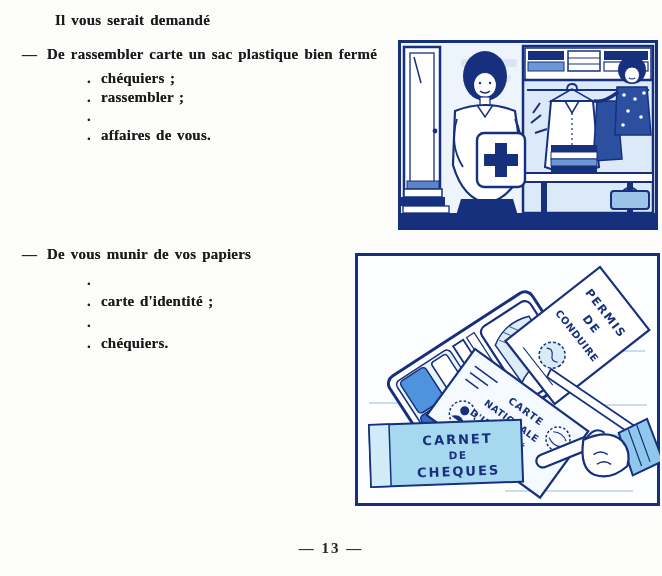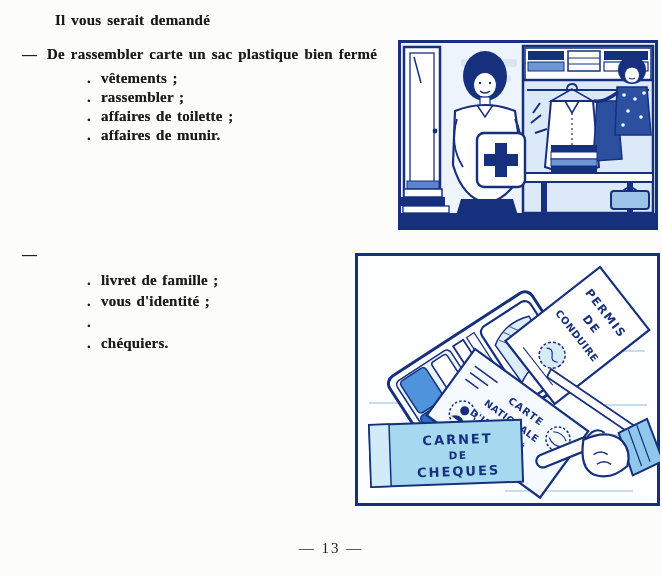--- a/index.html
+++ b/index.html
@@ -17,65 +17,64 @@
   .items.l1{top:70px;}
   .items.l1 .item{height:19px;}
   .items.l2{top:272px;}
   .items.l2 .item{height:21px;}
   .item{display:flex;gap:9px;align-items:baseline;}
   .bullet{width:5px;}
   .illo1{position:absolute;left:398px;top:40px;width:254px;height:184px;
          border:3px solid #16307e;background:#eef4fb;}
   .illo2{position:absolute;left:355px;top:253px;width:305px;height:255px;}
   .footer{position:absolute;left:268px;top:540px;width:126px;text-align:center;
-          font-size:15px;font-weight:normal;letter-spacing:2px;color:#222;
+          font-size:15px;font-weight:bold;letter-spacing:2px;color:#222;
           filter:blur(.4px);}
   svg{display:block;}
 </style>
 </head>
 <body>
 
 <div class="page">
 
   <div class="intro">Il vous serait demandé</div>
 
   <div class="heading h1">
     <span class="dash">—</span>
     <span>De rassembler carte un sac plastique bien fermé</span>
   </div>
   <div class="items l1">
     <div class="item">
       <span class="bullet">.</span>
-      <span>vêtements ;</span>
+      <span>chéquiers ;</span>
     </div>
     <div class="item">
       <span class="bullet">.</span>
       <span>rassembler ;</span>
     </div>
     <div class="item">
       <span class="bullet">.</span>
-      <span>affaires de toilette ;</span>
-    </div>
-    <div class="item">
-      <span class="bullet">.</span>
-      <span>affaires de munir.</span>
+    </div>
+    <div class="item">
+      <span class="bullet">.</span>
+      <span>affaires de vous.</span>
     </div>
   </div>
 
   <div class="heading h2">
     <span class="dash">—</span>
+    <span>De vous munir de vos papiers</span>
   </div>
   <div class="items l2">
     <div class="item">
       <span class="bullet">.</span>
-      <span>livret de famille ;</span>
-    </div>
-    <div class="item">
-      <span class="bullet">.</span>
-      <span>vous d'identité ;</span>
+    </div>
+    <div class="item">
+      <span class="bullet">.</span>
+      <span>carte d'identité ;</span>
     </div>
     <div class="item">
       <span class="bullet">.</span>
     </div>
     <div class="item">
       <span class="bullet">.</span>
       <span>chéquiers.</span>
     </div>
   </div>
 

